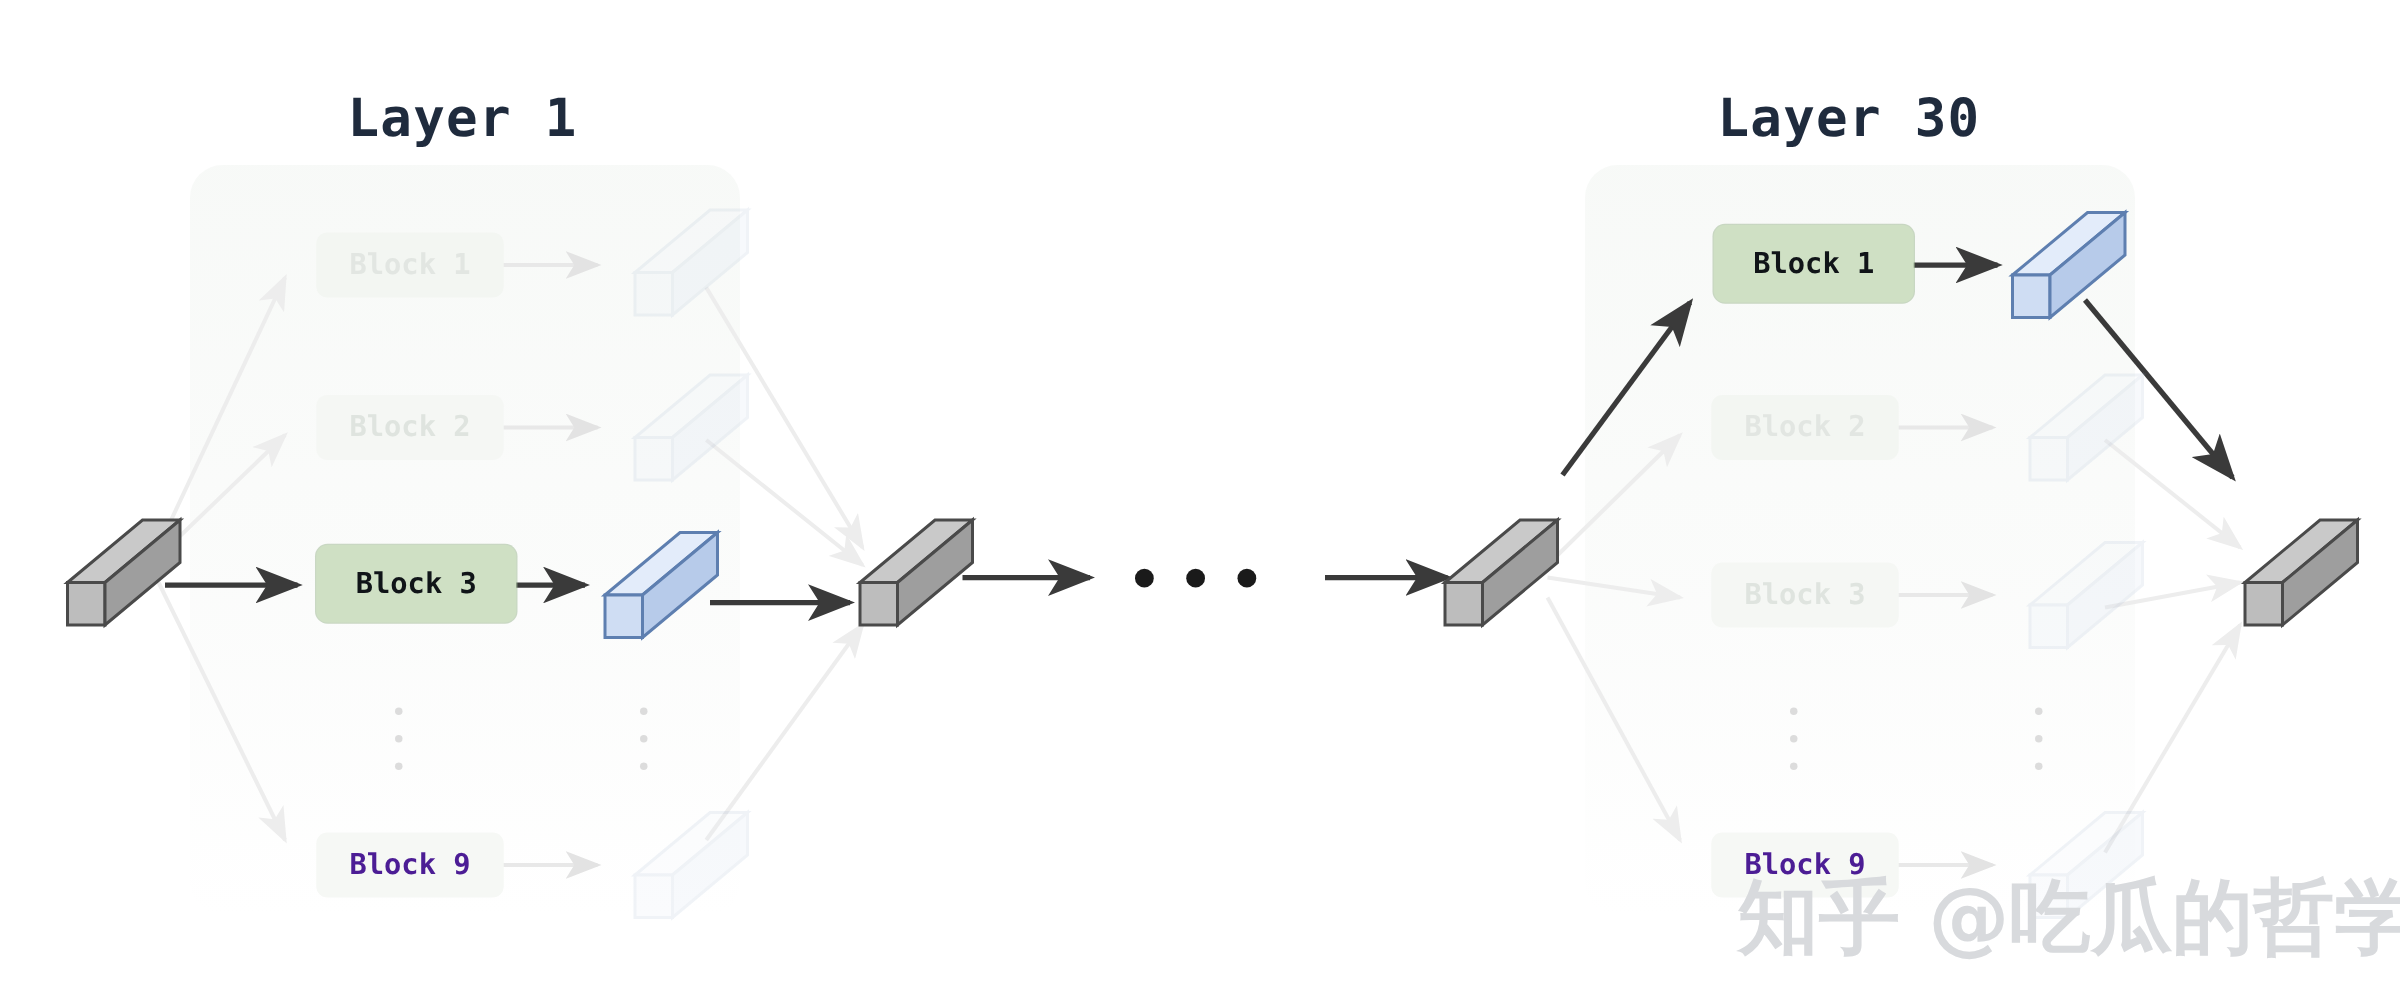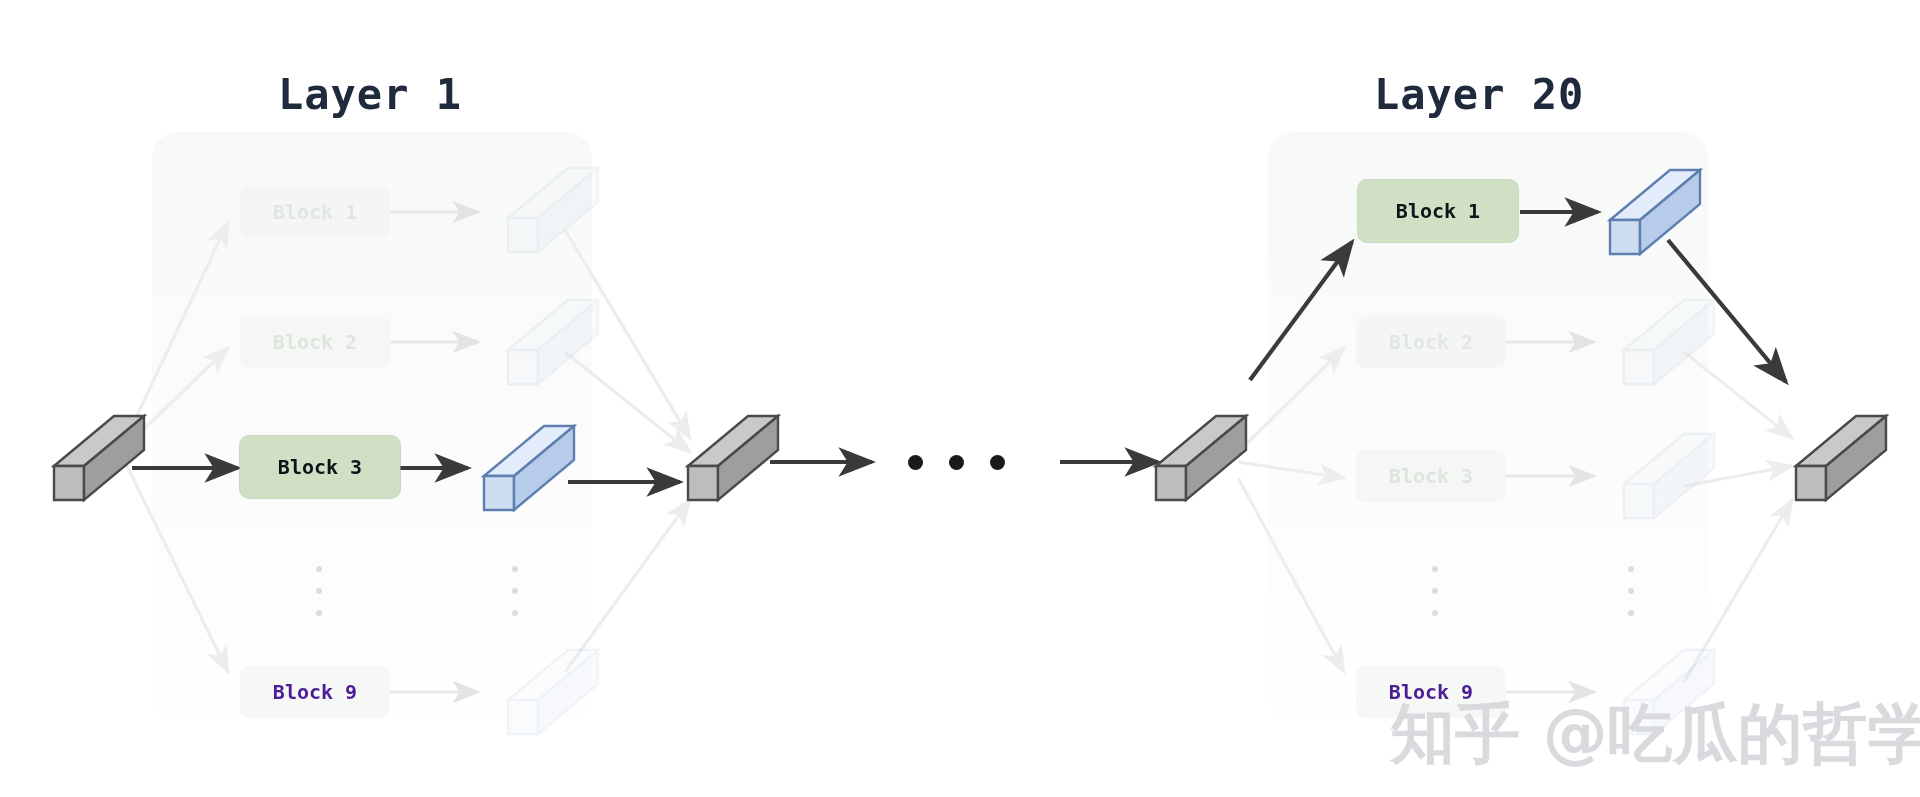--- a/index.html
+++ b/index.html
@@ -11,21 +11,21 @@
   
   .layer-panel{position:absolute;border-radius:26px;
      background:linear-gradient(180deg,rgba(247,249,247,.95) 0%,rgba(250,251,250,.85) 55%,rgba(255,255,255,0) 100%);}
 
   
   .layer-title{position:absolute;font-size:42px;font-weight:700;color:#1f2b3d;
      letter-spacing:1px;white-space:nowrap;}
 
   
   .block-pill{position:absolute;display:flex;align-items:center;justify-content:center;
-     border-radius:9px;font-size:20px;font-weight:700;white-space:nowrap;}
+     border-radius:9px;font-size:23px;font-weight:700;white-space:nowrap;margin-left:13px;}
   .block-pill.active{background:#cfe0c4;color:#101418;box-shadow:0 0 0 1px rgba(160,185,150,.55);}
   .block-pill.ghost{background:#f3f6f2;color:#e2e6e2;box-shadow:none;}
   .block-pill.ghost-2{background:#f5f7f4;color:#dfe4df;}
   .block-pill.ghost-3{background:#f6f8f5;color:#4c1d95;}
 
   
   .bar{position:absolute;}
   .bar svg{display:block;overflow:visible;}
 
   
@@ -105,21 +105,21 @@
       <line x1="1504" y1="692" x2="1594" y2="692" marker-end="url(#ah-faded)"></line>
     </g>
     <g stroke="#ededed" stroke-width="3.2" fill="none">
       <line x1="1684" y1="352" x2="1792" y2="438" marker-end="url(#ah-faded2)"></line>
       <line x1="1684" y1="486" x2="1792" y2="466" marker-end="url(#ah-faded2)"></line>
       <line x1="1684" y1="682" x2="1792" y2="500" marker-end="url(#ah-faded2)"></line>
     </g>
   </svg>
 
   <div class="layer-title" style="left:278px;top:70px;">Layer 1</div>
-  <div class="layer-title" style="left:1374px;top:70px;">Layer 20</div>
+  <div class="layer-title" style="left:1374px;top:70px;">Layer 30</div>
 
   <div class="block-pill ghost" style="left:240px;top:186px;width:150px;height:52px;">Block 1</div>
   <div class="block-pill ghost-2" style="left:240px;top:316px;width:150px;height:52px;">Block 2</div>
   <div class="block-pill active" style="left:240px;top:436px;width:160px;height:62px;">Block 3</div>
   <div class="block-pill ghost-3" style="left:240px;top:666px;width:150px;height:52px;">Block 9</div>
 
   <div class="block-pill active" style="left:1358px;top:180px;width:160px;height:62px;">Block 1</div>
   <div class="block-pill ghost" style="left:1356px;top:316px;width:150px;height:52px;">Block 2</div>
   <div class="block-pill ghost-2" style="left:1356px;top:450px;width:150px;height:52px;">Block 3</div>
   <div class="block-pill ghost-3" style="left:1356px;top:666px;width:150px;height:52px;">Block 9</div>

